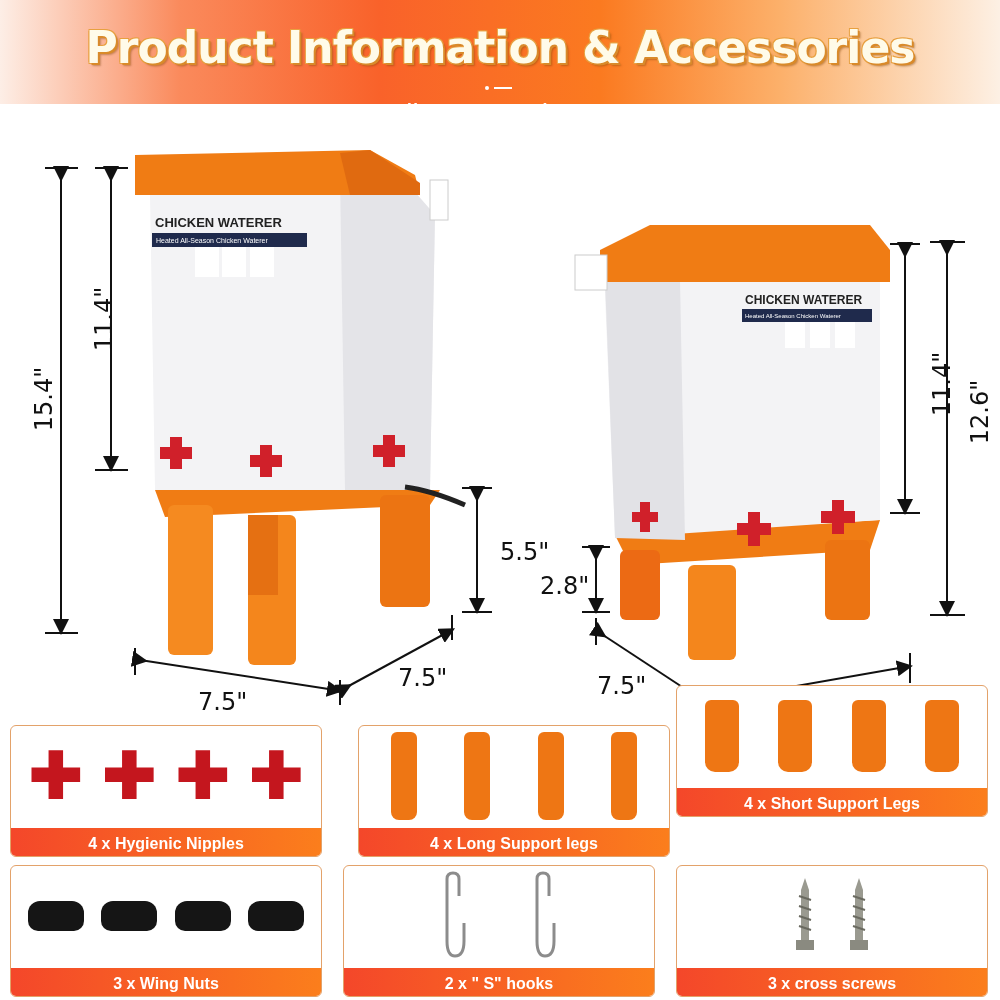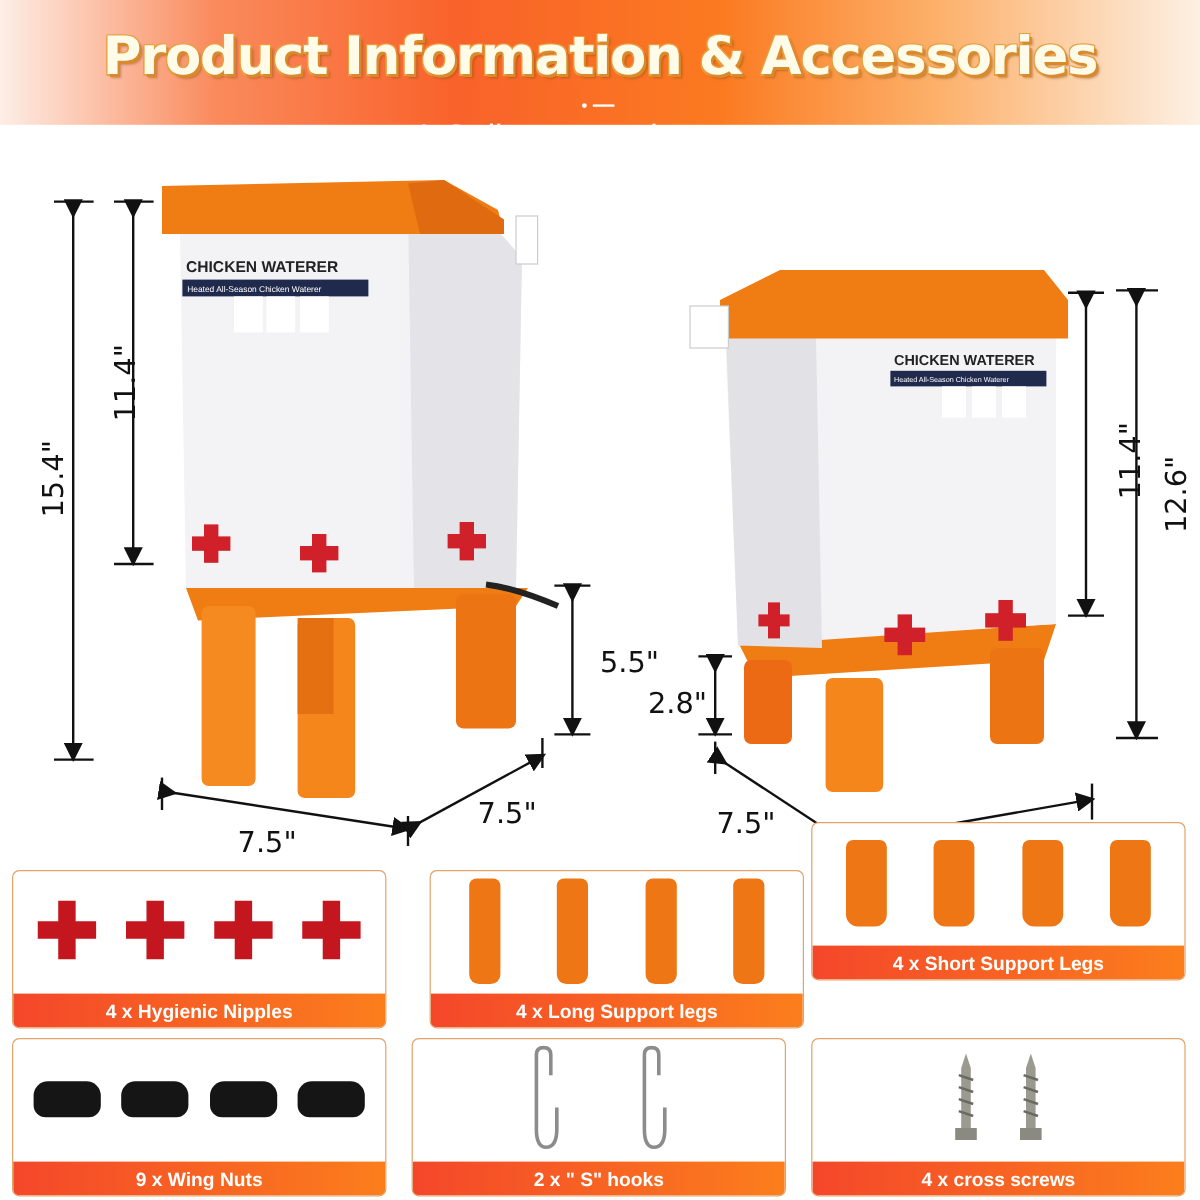--- a/index.html
+++ b/index.html
@@ -167,21 +167,21 @@
   </div>
   <div class="label">4 x Short Support Legs</div>
 </div>
 <div class="card" style="left:10px;top:865px">
   <div class="items">
     <span style="width:56px;height:30px;background:#151515;border-radius:12px 12px 10px 10px;display:block"></span>
     <span style="width:56px;height:30px;background:#151515;border-radius:12px 12px 10px 10px;display:block"></span>
     <span style="width:56px;height:30px;background:#151515;border-radius:12px 12px 10px 10px;display:block"></span>
     <span style="width:56px;height:30px;background:#151515;border-radius:12px 12px 10px 10px;display:block"></span>
   </div>
-  <div class="label">9 x Wing Nuts</div>
+  <div class="label">3 x Wing Nuts</div>
 </div>
 <div class="card" style="left:343px;top:865px">
   <div class="items" style="justify-content:center;gap:60px">
     <svg width="30" height="90" viewBox="0 0 30 90">
         <path d="M20 25 L20 8 Q20 2 14 2 Q8 2 8 8 L8 70 Q8 85 16 85 Q25 85 25 70 L25 52" stroke="#8c8c8c" stroke-width="3" fill="none"></path>
       </svg>
     <svg width="30" height="90" viewBox="0 0 30 90">
         <path d="M20 25 L20 8 Q20 2 14 2 Q8 2 8 8 L8 70 Q8 85 16 85 Q25 85 25 70 L25 52" stroke="#8c8c8c" stroke-width="3" fill="none"></path>
       </svg>
   </div>
@@ -203,14 +203,14 @@
         <polygon points="12,2 16,14 16,64 8,64 8,14" fill="#9a9a90"></polygon>
         <rect x="3" y="64" width="18" height="10" fill="#8a8a80"></rect>
         <g stroke="#6a6a60" stroke-width="2">
           <line x1="6" y1="20" x2="18" y2="24"></line>
           <line x1="6" y1="30" x2="18" y2="34"></line>
           <line x1="6" y1="40" x2="18" y2="44"></line>
           <line x1="6" y1="50" x2="18" y2="54"></line>
         </g>
       </svg>
   </div>
-  <div class="label">4 x cross screws</div>
+  <div class="label">3 x cross screws</div>
 </div>
 
 </body></html>

